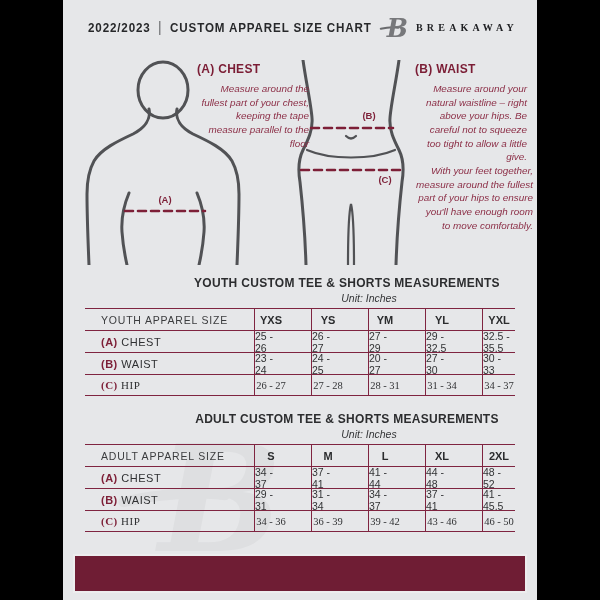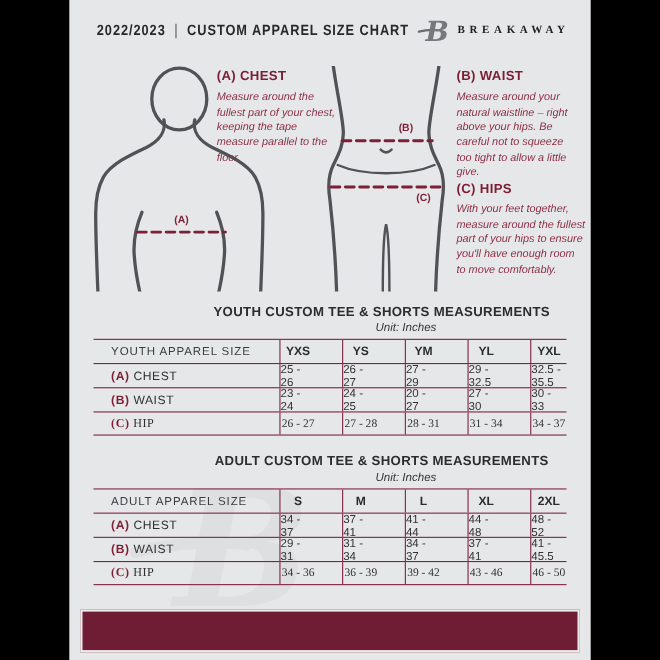--- a/index.html
+++ b/index.html
@@ -20,21 +20,21 @@
   
   .fig{position:absolute;}
   .fig path, .fig ellipse{fill:none;stroke:#515255;stroke-width:3;stroke-linecap:round;}
   .fig .thin{stroke-width:2.2;}
   .fig .dash{stroke:#7d1f37;stroke-width:2.6;stroke-dasharray:8 5;}
   .fig text{font-family:"Liberation Sans",sans-serif;font-size:9.5px;font-weight:700;fill:#7d1f37;}
 
   
   .instr{position:absolute;}
   .instr h3{margin:0 0 6px 0;font-size:12px;font-weight:800;letter-spacing:.3px;color:#7b1d35;}
-  .instr p{margin:0;font-size:9.9px;line-height:1.38;font-style:italic;color:#8c2f47;}
+  .instr p{margin:0;font-size:9.9px;line-height:1.38;font-style:italic;color:#8c2f47;text-align:right;}
 
   
   .tsection{position:absolute;left:0;width:568px;text-align:center;}
   .tsection .ttitle{font-size:12px;font-weight:800;letter-spacing:.3px;color:#2c2d2f;}
   .tsection .tunit{font-size:10.5px;font-style:italic;color:#343537;margin-top:2px;padding-left:44px;}
   .mtable{position:absolute;left:22px;width:430px;}
   .trow{display:grid;grid-template-columns:145px repeat(5,1fr);height:22px;
         border-top:1.5px solid #7f2440;gap:24px;}
   .trow:last-child{border-bottom:1.5px solid #7f2440;font-family:Liberation Serif, serif;}
   .cell{display:flex;align-items:center;justify-content:center;font-size:10.5px;color:#323335;
@@ -101,21 +101,20 @@
 
       <div class="instr" style="left:134px;top:62px;width:112px;">
         <h3>(A) CHEST</h3>
         <p>Measure around the fullest part of your chest, keeping the tape measure parallel to the floor</p>
       </div>
       <div class="instr" style="left:352px;top:62px;width:112px;">
         <h3>(B) WAIST</h3>
         <p>Measure around your natural waistline – right above your hips. Be careful not to squeeze too tight to allow a little give.</p>
       </div>
       <div class="instr" style="left:352px;top:164px;width:118px;">
-        <h3>(C) HIPS</h3>
         <p>With your feet together, measure around the fullest part of your hips to ensure you'll have enough room to move comfortably.</p>
       </div>
 
       <div class="tsection" style="top:276px;">
         <div class="ttitle">YOUTH CUSTOM TEE &amp; SHORTS MEASUREMENTS</div>
         <div class="tunit">Unit: Inches</div>
       </div>
       <div class="mtable" style="top:308px;">
         <div class="trow">
           <div class="cell first hlabel">YOUTH APPAREL SIZE</div>

